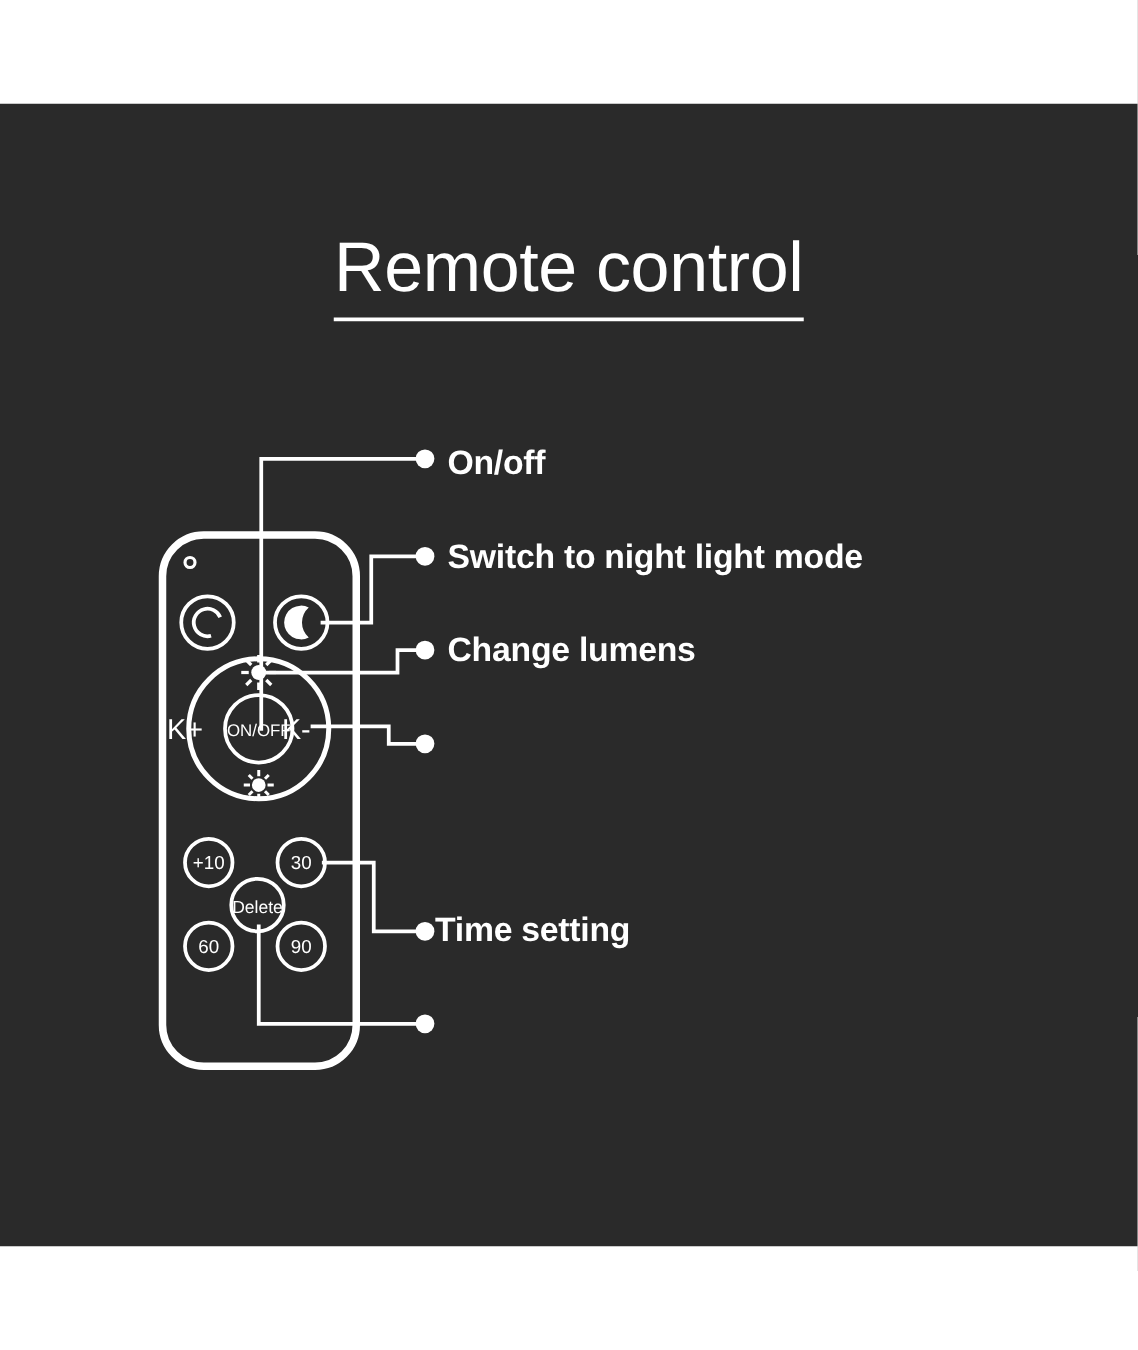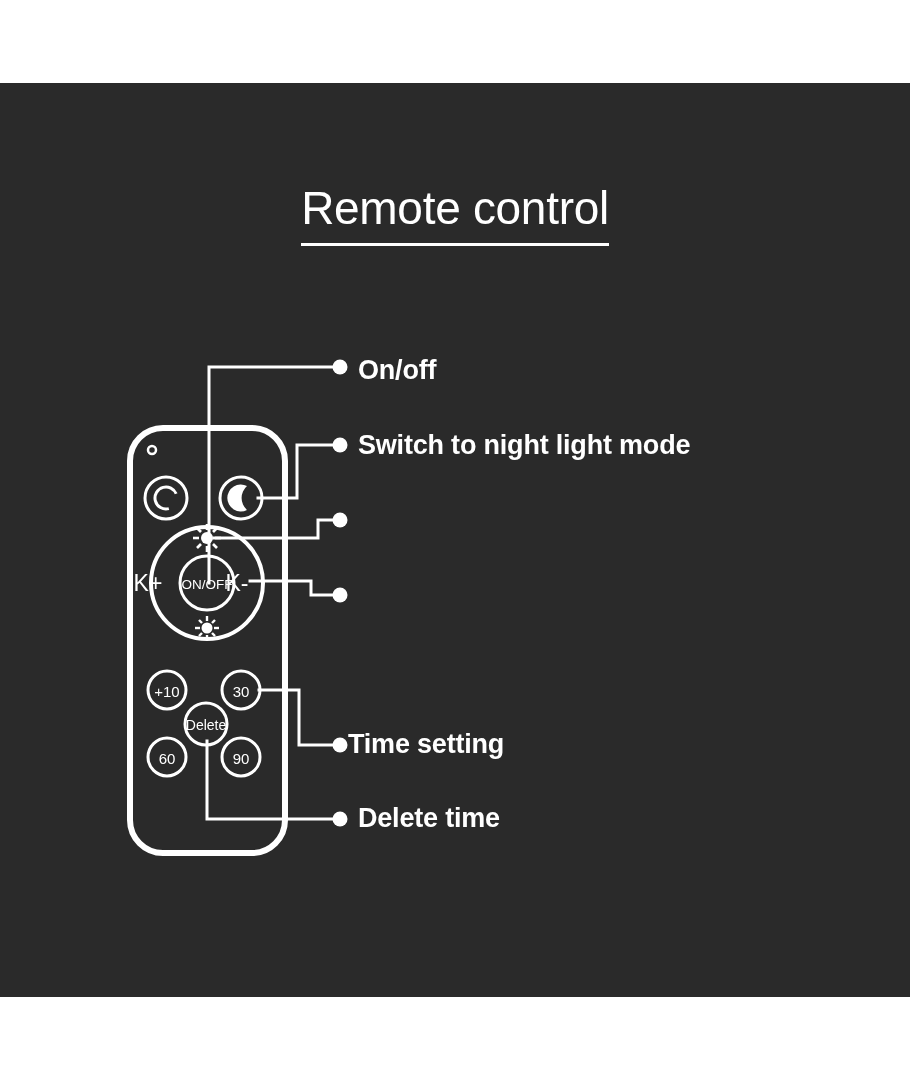--- a/index.html
+++ b/index.html
@@ -31,21 +31,21 @@
   #title-wrap {
     position: absolute;
     left: 0;
     top: 183px;
     width: 910px;
     text-align: center;
   }
   #title {
     display: inline-block;
     color: #ffffff;
-    font-size: 46px;
+    font-size: 56px;
     font-weight: 400;
     letter-spacing: -0.3px;
     line-height: 1.1;
     padding-bottom: 9px;
     border-bottom: 3px solid #ffffff;
     text-align: center;
   }
   #art {
     position: absolute;
     left: 0;
@@ -176,16 +176,16 @@
       <text class="btn-text" x="167" y="675" font-size="15">60</text>
     </g>
     <g>
       <circle cx="241" cy="674" r="19" fill="none" stroke="#ffffff" stroke-width="3"></circle>
       <text class="btn-text" x="241" y="675" font-size="15">90</text>
     </g>
   </svg>
 
   <div class="label lbl-onoff">On/off</div>
   <div class="label lbl-night">Switch to night light mode</div>
+  <div class="label lbl-lumens">Change lumens</div>
   <div class="label lbl-time">Time setting</div>
-  <div class="label lbl-delete">Delete time</div>
 
 </div>
 
 </body></html>

